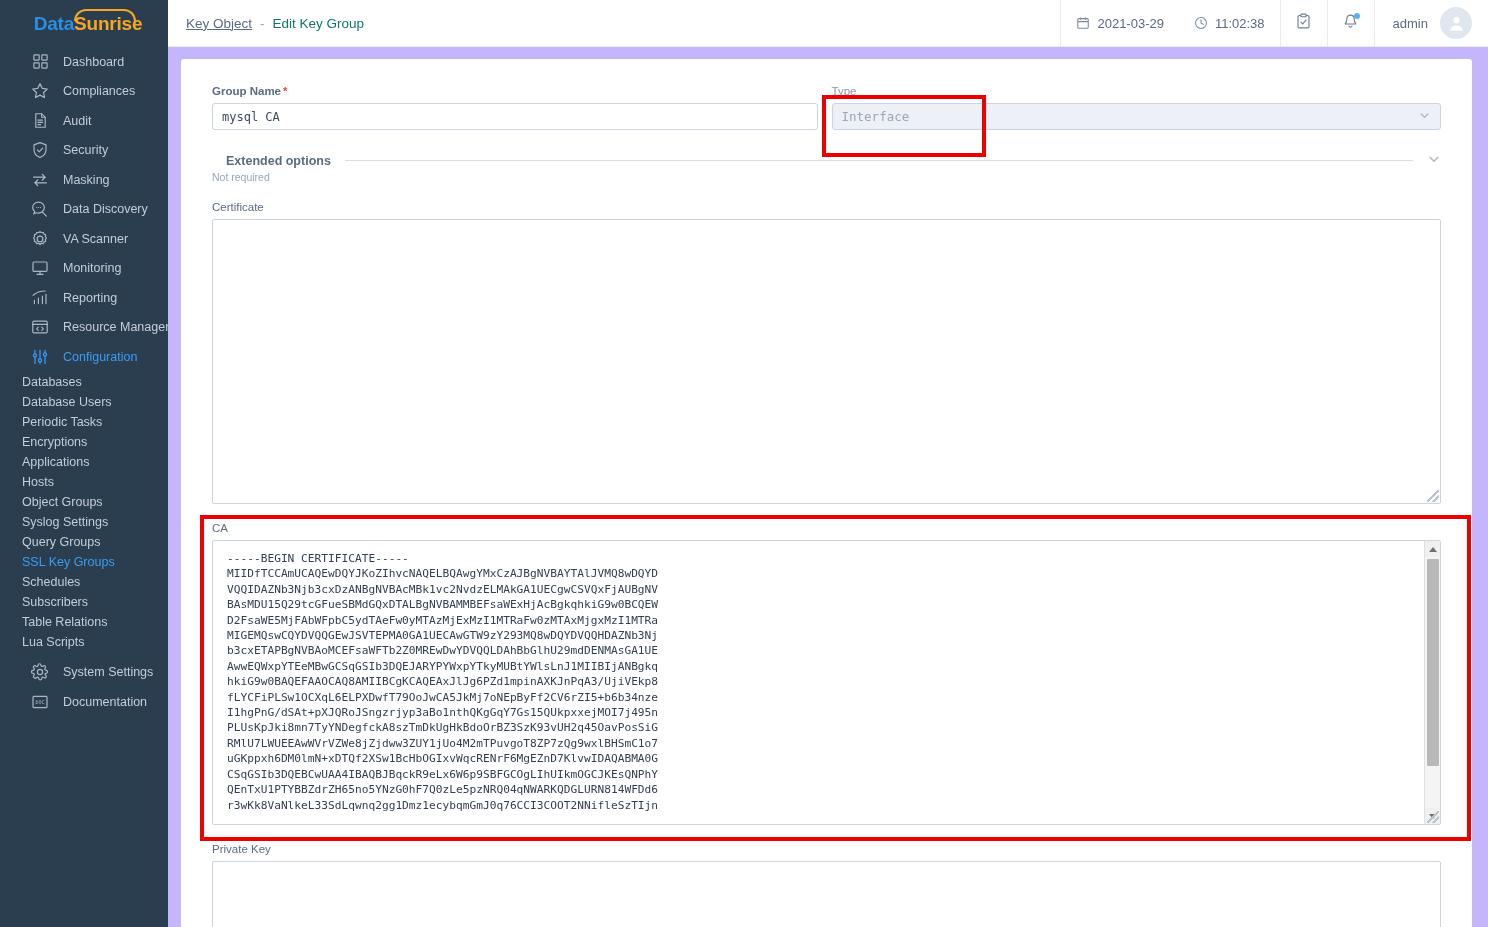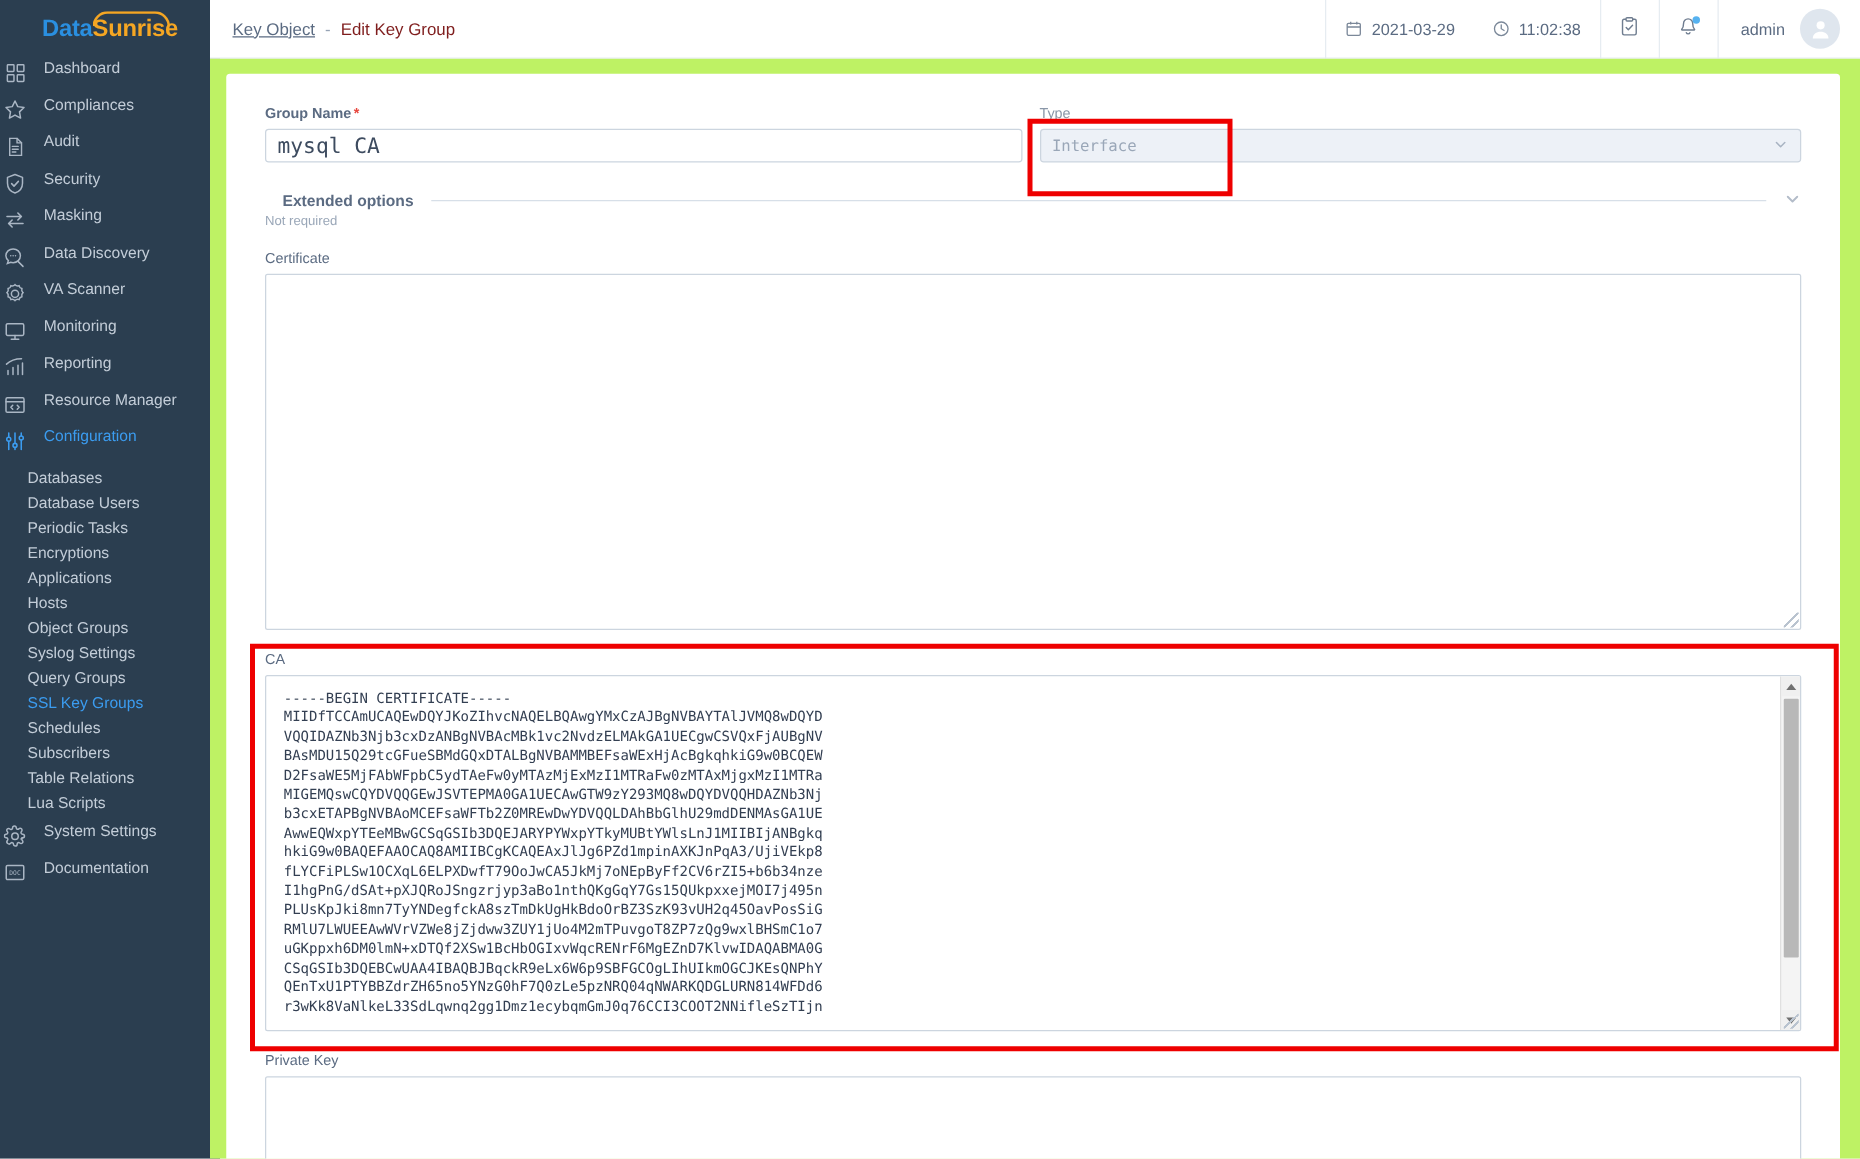--- a/index.html
+++ b/index.html
@@ -27,22 +27,22 @@
   }
   .logo-text { font-size:19px; font-weight:bold; letter-spacing:-0.2px; }
   .logo-data { color:#2a8fe0; }
   .logo-sun { color:#f5a623; }
   .logo-arc {
     position:absolute; left:74px; top:9px; width:62px; height:12px;
     border:2.5px solid #f5a623; border-bottom:none;
     border-radius:32px 32px 0 0;
   }
   .nav-item {
-    display:flex; height:29.5px;
-    padding-left:0; color:#c3cdd8; font-size:12.5px;
+    display:flex; align-items:center; height:29.5px;
+    padding-left:28px; color:#c3cdd8; font-size:12.5px;
     cursor:pointer; text-decoration:none;
   }
   .nav-item.active { color:#3b9cf0; }
   .nav-icon {
     width:24px; height:22px; margin-right:11px;
     display:flex; align-items:center; justify-content:center;
     flex:none;
   }
   .nav-icon svg { display:block; }
   .sub-item {
@@ -64,21 +64,21 @@
   #header {
     position:absolute; left:168px; top:0; right:0; height:47px;
     background:#ffffff; border-bottom:1px solid #e6ecf1;
     display:flex; align-items:center;
   }
   #breadcrumb { margin-left:18px; display:flex; align-items:center; font-size:13.5px; }
   .crumb-link {
     color:#5b6b82; text-decoration:underline; cursor:pointer;
   }
   .crumb-sep { margin:0 8px; color:#96a3b5; }
-  .crumb-cur { color:#7f1d1d; }
+  .crumb-cur { color:#0f766e; }
   #header-right { margin-left:auto; display:flex; align-items:center; height:47px; }
   .hdr-cell {
     display:flex; align-items:center; height:47px; padding:0 15px;
     color:#5b6b82; font-size:13px;
   }
   .hdr-cell.bordered { border-left:1px solid #e6ecf1; }
   .hdr-cell svg { display:block; margin-right:7px; }
   .hdr-btn {
     display:flex; align-items:center; justify-content:center;
     width:47px; height:47px; cursor:pointer; position:relative;
@@ -94,40 +94,40 @@
   }
   #user-name { color:#5b6b82; font-size:13px; margin-right:12px; }
   #avatar {
     width:32px; height:32px; border-radius:50%;
     background:#dfe6ee; display:flex; align-items:center; justify-content:center;
   }
 
   
   #main {
     position:absolute; left:168px; top:47px; right:0; bottom:0;
-    background:#bef264; overflow:hidden;
+    background:#c4b5fd; overflow:hidden;
   }
   #card {
     position:absolute; left:13px; top:12px; right:16px; bottom:-40px;
     background:#ffffff; border-radius:3px;
   }
   #form { padding:26px 31px 0 31px; position:relative; }
 
   .row { display:flex; gap:0; }
   .field { position:relative; }
   .flabel {
     font-size:11.5px; font-weight:bold; color:#5b6b82;
     margin-bottom:6px; display:block;
   }
   .flabel.plain { font-weight:normal; color:#8a97a8; }
   .req { color:#e8483f; margin-left:2px; }
   .inp {
     width:100%; height:27px; border:1px solid #ccd5df; border-radius:3px;
     background:#fff; padding:0 9px;
-    font-family:"DejaVu Sans Mono", monospace; font-size:17px; color:#3d4b5f;
+    font-family:"DejaVu Sans Mono", monospace; font-size:12px; color:#3d4b5f;
     display:flex; align-items:center; outline:none;
   }
   .select {
     width:100%; height:27px; border:1px solid #ccd5df; border-radius:3px;
     background:#edf1f7; padding:0 9px;
     font-size:12.5px; color:#9aa7b8;
     display:flex; align-items:center; cursor:not-allowed;
     font-family:"DejaVu Sans Mono", monospace;
   }
   .select .chev { margin-left:auto; }

